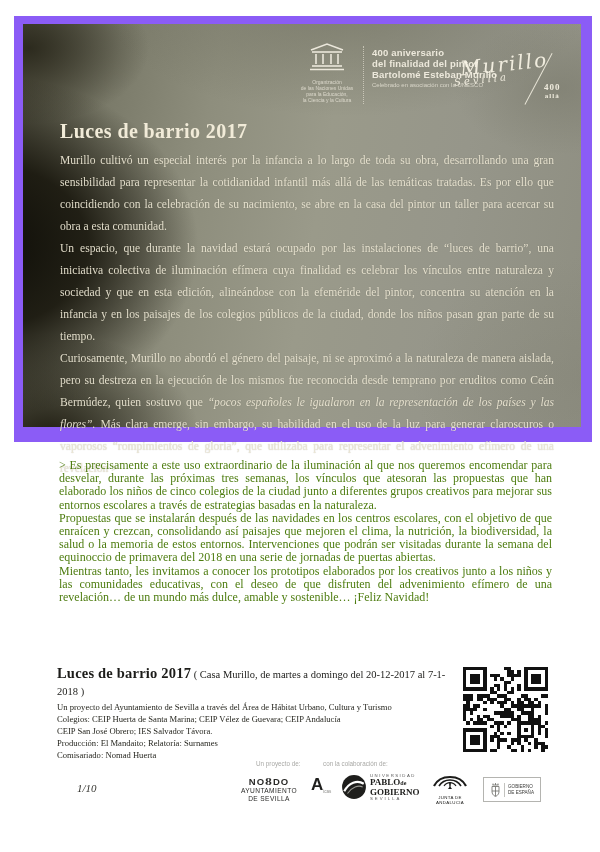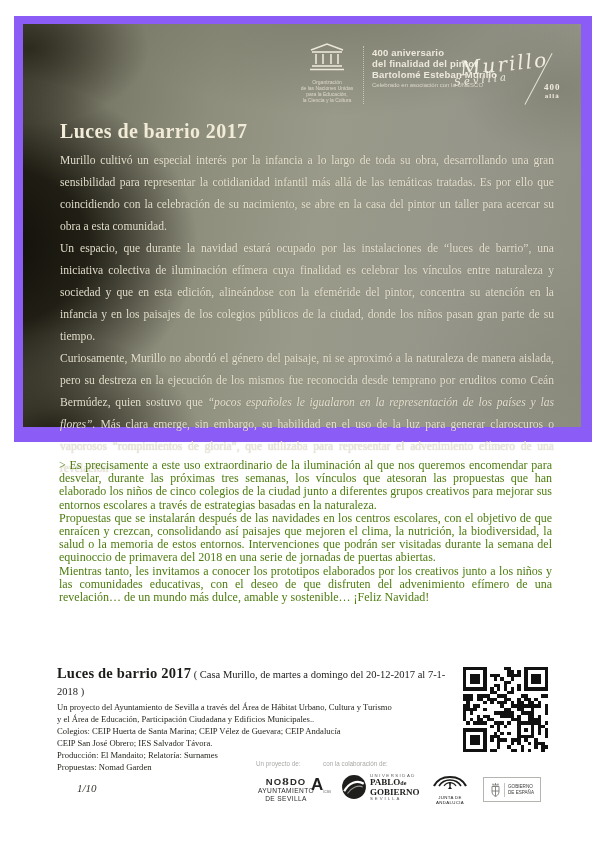--- a/index.html
+++ b/index.html
@@ -63,21 +63,21 @@
   .qr{position:absolute;left:463px;top:667px;width:85px;height:85px;background:#fff;}
   .qr svg{display:block;width:85px;height:85px;}
 
   .pageno{position:absolute;left:49px;top:782px;font-style:italic;font-size:11px;color:#33332e;margin-left:28px;}
 
   
   .sp-label{position:absolute;font-family:"Liberation Sans",sans-serif;font-size:6.3px;color:#a9a9a6;}
   .lbl-proy{left:256px;top:760px;}
   .lbl-colab{left:323px;top:760px;}
 
-  .nosdo{position:absolute;left:252px;top:776px;width:68px;text-align:center;color:#2a2a28;}
+  .nosdo{position:absolute;left:235px;top:776px;width:68px;text-align:center;color:#2a2a28;}
   .nosdo .rebus{font-family:"Liberation Sans",sans-serif;font-weight:bold;font-size:9.5px;letter-spacing:1px;}
   .nosdo .rebus .sk{font-family:"DejaVu Serif",serif;font-size:10px;}
   .nosdo .sub{font-family:"Liberation Sans",sans-serif;font-size:6.6px;letter-spacing:0.4px;line-height:8px;}
 
   .icas{position:absolute;left:311px;top:776px;color:#1f1f1d;}
   .icas .A{font-family:"Liberation Sans",sans-serif;font-weight:bold;font-size:17px;line-height:17px;}
   .icas .tiny{font-family:"Liberation Sans",sans-serif;font-size:4.5px;color:#8b8b88;vertical-align:bottom;}
 
   .upo{position:absolute;left:341px;top:773px;display:flex;align-items:center;gap:3px;}
   .upo-circle{width:26px;height:26px;}
@@ -154,25 +154,24 @@
   <div class="article">
     <p>&gt; Es precisamente a este uso extraordinario de la iluminación al que nos queremos encomendar para desvelar, durante las próximas tres semanas, los vínculos que atesoran las propuestas que han elaborado los niños de cinco colegios de la ciudad junto a diferentes grupos creativos para mejorar sus entornos escolares a través de estrategias basadas en la naturaleza.</p>
     <p>Propuestas que se instalarán después de las navidades en los centros escolares, con el objetivo de que enraícen y crezcan, consolidando así paisajes que mejoren el clima, la nutrición, la biodiversidad, la salud o la memoria de estos entornos. Intervenciones que podrán ser visitadas durante la semana del equinoccio de primavera del 2018 en una serie de jornadas de puertas abiertas.</p>
     <p>Mientras tanto, les invitamos a conocer los prototipos elaborados por los creativos junto a los niños y las comunidades educativas, con el deseo de que disfruten del advenimiento efímero de una revelación… de un mundo más dulce, amable y sostenible… ¡Feliz Navidad!</p>
   </div>
 
   <div class="finfo">
     <div class="finfo-title"><b>Luces de barrio 2017</b><span class="note"> ( Casa Murillo, de martes a domingo del 20-12-2017 al 7-1-2018 )</span></div>
     <div class="credits">
       <div>Un proyecto del Ayuntamiento de Sevilla a través del Área de Hábitat Urbano, Cultura y Turismo</div>
-      <div>y el Área de Educación, Participación Ciudadana y Edificios Municipales..</div>
       <div>Colegios: CEIP Huerta de Santa Marina; CEIP Vélez de Guevara; CEIP Andalucía</div>
       <div>CEIP San José Obrero; IES Salvador Távora.</div>
       <div>Producción: El Mandaito; Relatoría: Surnames</div>
-      <div>Propuestas: Nomad Garden</div>
+      <div>Comisariado: Nomad Huerta</div>
     </div>
   </div>
 
   <div class="qr">
     <svg viewBox="0 0 25 25" shape-rendering="crispEdges">
         <rect x="12" y="0" width="1" height="1" fill="#111"></rect>
         <rect x="13" y="0" width="1" height="1" fill="#111"></rect>
         <rect x="13" y="1" width="1" height="1" fill="#111"></rect>
         <rect x="14" y="1" width="1" height="1" fill="#111"></rect>
         <rect x="16" y="1" width="1" height="1" fill="#111"></rect>

